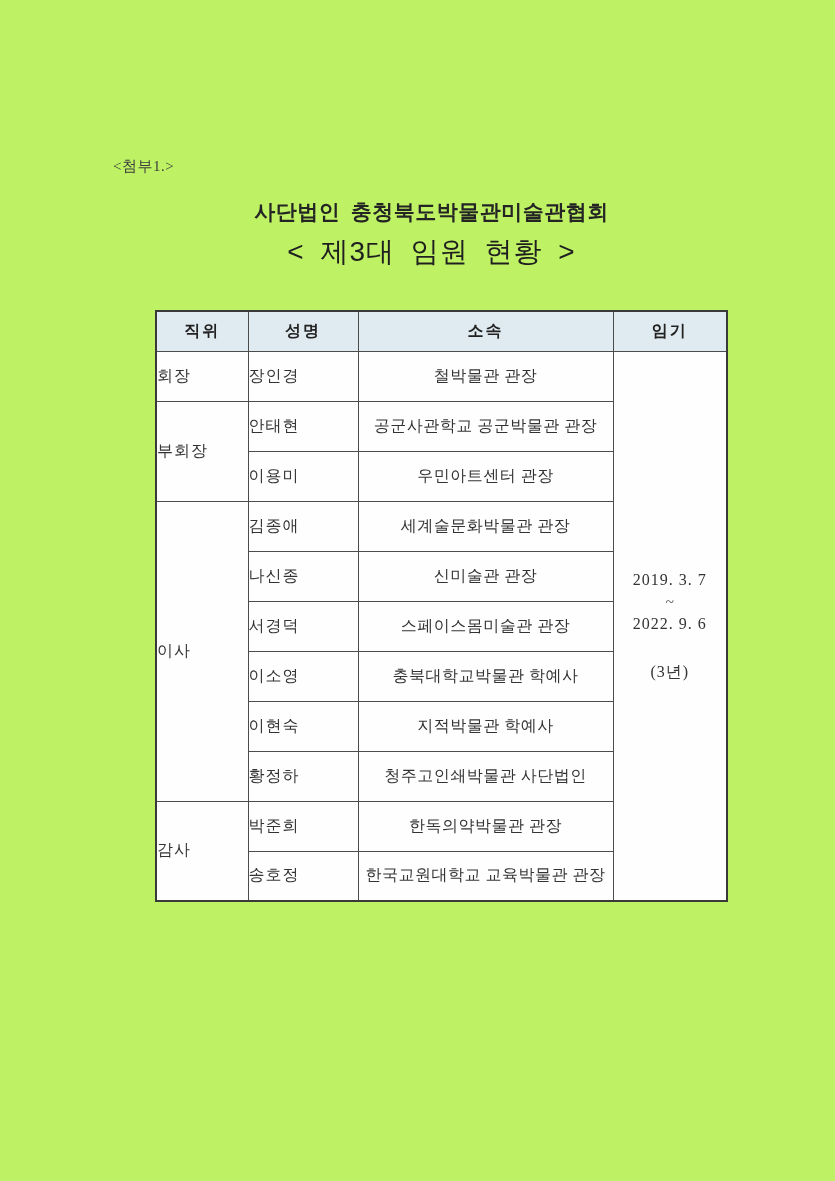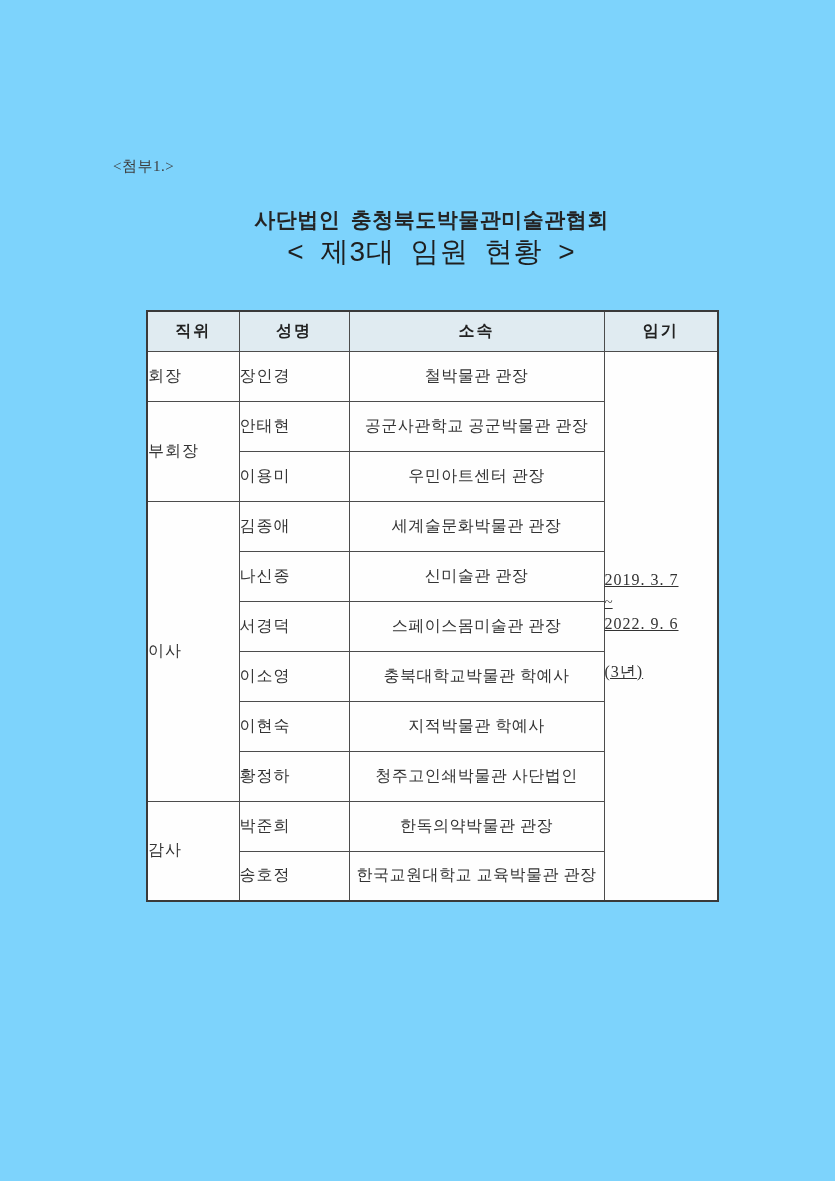--- a/index.html
+++ b/index.html
@@ -4,38 +4,38 @@
 <style>
   html, body {
     margin: 0;
     padding: 0;
     background: #ffffff;
   }
   .page {
     position: relative;
     width: 835px;
     height: 1181px;
-    background: #7dd3fc;
+    background: #bef264;
     overflow: hidden;
     font-family: "Liberation Serif", "DejaVu Serif", serif;
     color: #2f2f2f;
   }
   .attachment-label {
     position: absolute;
     left: 113px;
     top: 157px;
     font-size: 15px;
     letter-spacing: 0.5px;
     color: #3c3c3c;
   }
   .org-title {
     position: absolute;
     left: 146px;
     width: 571px;
-    top: 206px;
+    top: 198px;
     text-align: center;
     font-family: "Liberation Sans", "DejaVu Sans", sans-serif;
     font-weight: bold;
     font-size: 21px;
     letter-spacing: 0.5px;
     word-spacing: 4px;
     color: #242424;
   }
   .doc-title {
     position: absolute;
@@ -45,21 +45,21 @@
     text-align: center;
     font-family: "Liberation Sans", "DejaVu Sans", sans-serif;
     font-weight: normal;
     font-size: 28px;
     letter-spacing: 1px;
     word-spacing: 7px;
     color: #1f1f1f;
   }
   table.roster {
     position: absolute;
-    left: 146px;
+    left: 155px;
     top: 310px;
     width: 571px;
     border-collapse: collapse;
     table-layout: fixed;
     font-size: 16px;
     color: #333333;
   }
   table.roster td, table.roster th {
     border: 1px solid #4c4c4c;
     padding: 0;
@@ -83,22 +83,22 @@
   td.position-cell, td.name-cell {
     text-align: left;
     letter-spacing: 1px;
   }
   td.affiliation-cell {
     text-align: center;
     padding-left: 10px;
     letter-spacing: 0.5px;
   }
   td.term-cell {
+    text-align: center;
     vertical-align: middle;
-    text-decoration: underline;
   }
   .term-line { line-height: 24px; letter-spacing: 1px; }
   .term-tilde { line-height: 20px; font-size: 15px; color: #444; }
   .term-duration { margin-top: 24px; line-height: 24px; letter-spacing: 1px; }
 </style>
 </head>
 <body>
 
 <div class="page">
 

